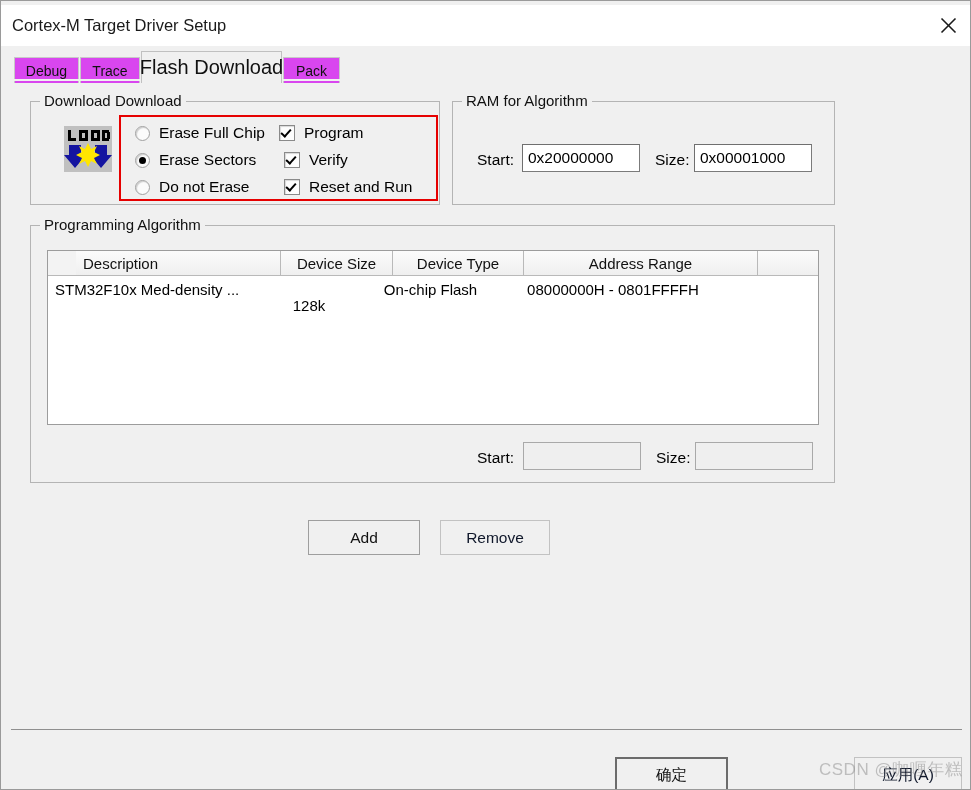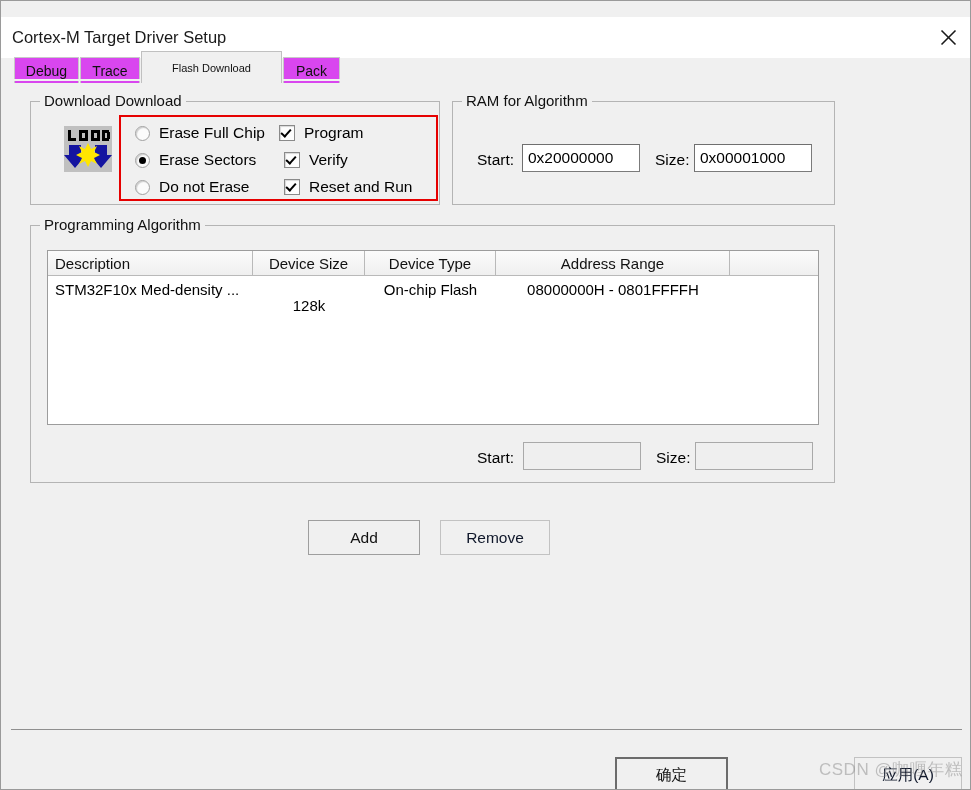--- a/index.html
+++ b/index.html
@@ -18,21 +18,21 @@
     border: 1px solid #9a9a9a;
     box-sizing: border-box;
     overflow: hidden;
     font-size: 15px;
     color: #000;
   }
 
   
   .titlebar {
     position: absolute;
-    left: 0; top: 16px;
+    left: 0; top: 4px;
     width: 971px;
     height: 41px;
     background: #ffffff;
     box-sizing: border-box;
   }
   .titlebar-text {
     position: absolute;
     left: 11px;
     top: 11px;
     font-size: 16.5px;
@@ -73,21 +73,21 @@
     color: #111;
     height: 26px;
     white-space: nowrap;
     cursor: pointer;
   }
   .tab.active {
     background: #f0f0f0;
     height: 32px;
     border-color: #c0c0c0;
     z-index: 3;
-    font-size: 11px;
+    font-size: 20px;
   }
   .tabline {
     position: absolute;
     left: 13px;
     top: 78px;
     width: 945px;
     height: 2px;
     background: #f0f0f0;
     z-index: 2;
   }
@@ -227,21 +227,21 @@
     box-sizing: border-box;
     border-right: 1px solid #b9b9b9;
     display: flex;
     align-items: center;
     font-size: 15px;
     color: #111;
     white-space: nowrap;
     background: linear-gradient(#fbfbfb, #efefef);
     cursor: pointer;
   }
-  .lv-th.c-desc { width: 205px; padding-left: 7px; justify-content: flex-start; }
+  .lv-th.c-desc { width: 205px; padding-left: 7px; justify-content: flex-start; margin-left: 28px; }
   .lv-th.c-size { width: 112px; justify-content: center; }
   .lv-th.c-type { width: 131px; justify-content: center; }
   .lv-th.c-addr { width: 234px; justify-content: center; }
   .lv-th.c-pad  { flex: 1 1 auto; border-right: none; }
   .lv-row {
     display: flex;
     height: 27px;
     align-items: center;
     cursor: pointer;
   }

